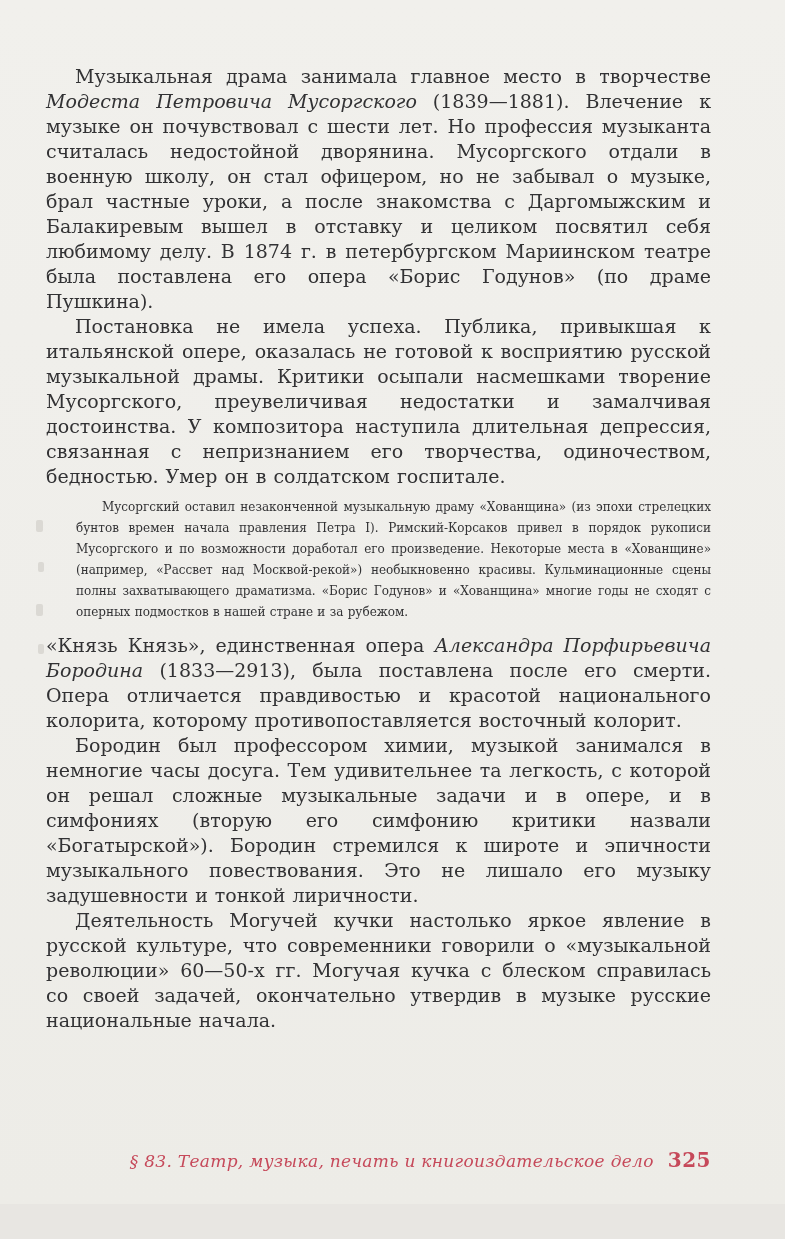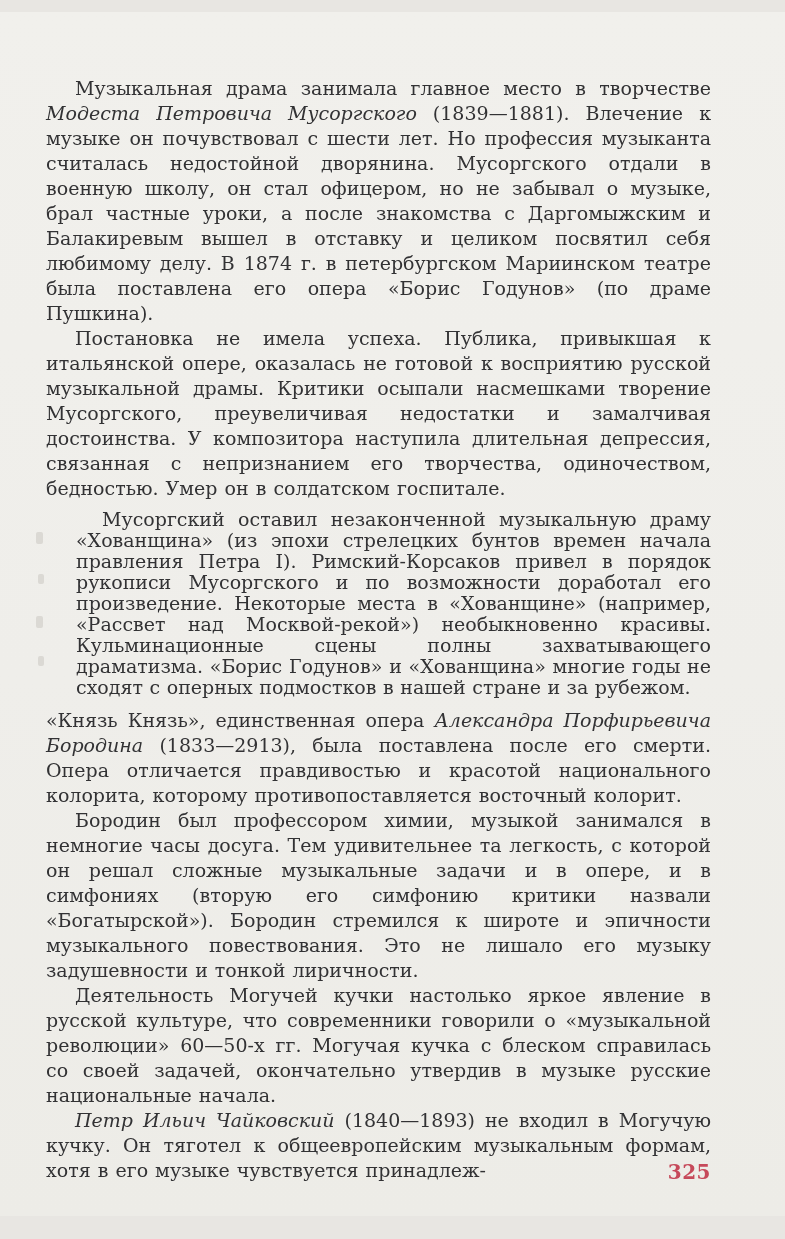--- a/index.html
+++ b/index.html
@@ -5,21 +5,21 @@
   * { box-sizing: border-box; }
   html, body { margin: 0; padding: 0; }
   body {
     background: #e8e6e2;
     font-family: "DejaVu Serif", "Liberation Serif", serif;
   }
   .page {
     position: relative;
     width: 785px;
     height: 1204px;
-    margin: 12px auto;
+    margin: 0 auto;
     background: linear-gradient(180deg, #f1f0ec 0%, #efeeea 55%, #edece7 100%);
     color: #323234;
     overflow: hidden;
   }
   .text-block {
     position: absolute;
     left: 46px;
     top: 64px;
     width: 665px;
   }
@@ -27,21 +27,21 @@
     margin: 0;
     text-align: justify;
   }
   p.body {
     font-size: 19px;
     line-height: 25px;
     word-spacing: 1px;
   }
   p.indent { text-indent: 29px; }
   p.petit {
-    font-size: 19px;
+    font-size: 12px;
     line-height: 21px;
     margin: 8px 0 10px 30px;
     text-indent: 26px;
     word-spacing: 0.5px;
   }
   em { font-style: italic; }
   .page-footer {
     position: absolute;
     left: 46px;
     top: 1148px;
@@ -85,21 +85,21 @@
     <p class="body indent"><span>Постановка не имела успеха. Публика, привыкшая к итальянской опере, оказалась не готовой к восприятию русской музыкальной драмы. Критики осыпали насмешками творение Мусоргского, преувеличивая недостатки и замалчивая достоинства. У композитора наступила длительная депрессия, связанная с непризнанием его творчества, одиночеством, бедностью. Умер он в солдатском госпитале.</span></p>
 
     <p class="petit"><span>Мусоргский оставил незаконченной музыкальную драму «Хованщина» (из эпохи стрелецких бунтов времен начала правления Петра I). Римский-Корсаков привел в порядок рукописи Мусоргского и по возможности доработал его произведение. Некоторые места в «Хованщине» (например, «Рассвет над Москвой-рекой») необыкновенно красивы. Кульминационные сцены полны захватывающего драматизма. «Борис Годунов» и «Хованщина» многие годы не сходят с оперных подмостков в нашей стране и за рубежом.</span></p>
 
     <p class="body"><span>«Князь Князь», единственная опера </span><em>Александра Порфирьевича Бородина</em><span> (1833—2913), была поставлена после его смерти. Опера отличается правдивостью и красотой национального колорита, которому противопоставляется восточный колорит.</span></p>
 
     <p class="body indent"><span>Бородин был профессором химии, музыкой занимался в немногие часы досуга. Тем удивительнее та легкость, с которой он решал сложные музыкальные задачи и в опере, и в симфониях (вторую его симфонию критики назвали «Богатырской»). Бородин стремился к широте и эпичности музыкального повествования. Это не лишало его музыку задушевности и тонкой лиричности.</span></p>
 
     <p class="body indent"><span>Деятельность Могучей кучки настолько яркое явление в русской культуре, что современники говорили о «музыкальной революции» 60—50-х гг. Могучая кучка с блеском справилась со своей задачей, окончательно утвердив в музыке русские национальные начала.</span></p>
 
-    <p class="body indent"><em>Петр Ильич Чайковский</em><span> (1840—1893) не входил в Могучую кучку. Он тяготел к общеевропейским музыкальным формам, хотя в его музыке чувствуется принадлеж-</span></p>
 
   </main>
 
   <footer class="page-footer">
+    <span class="footer-label">§ 83. Театр, музыка, печать и книгоиздательское дело</span>
     <span class="footer-page-number">325</span>
   </footer>
 
 </div>
 
 </body></html>

